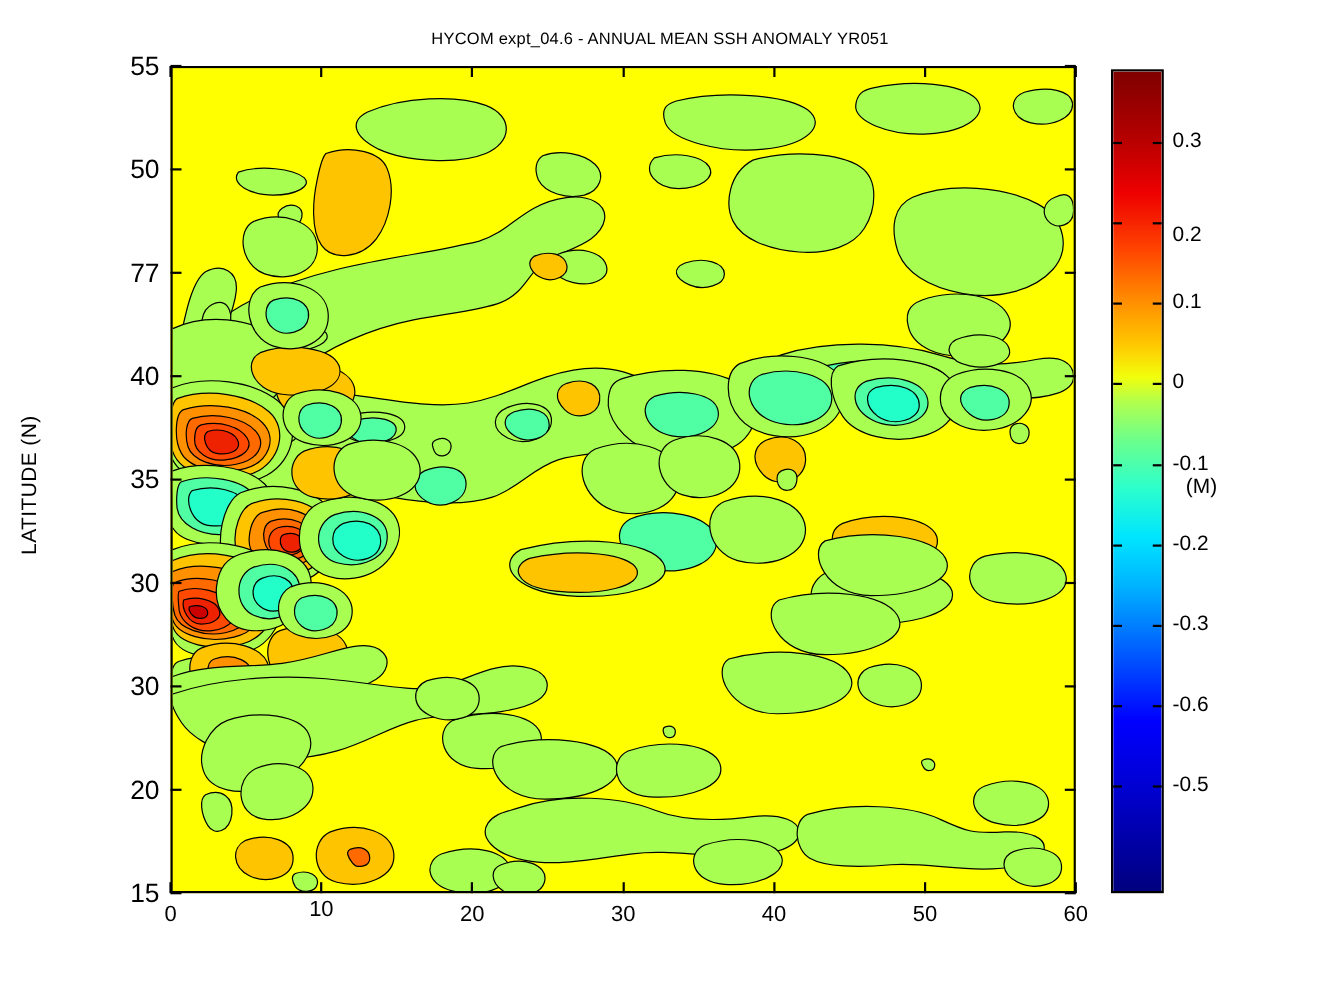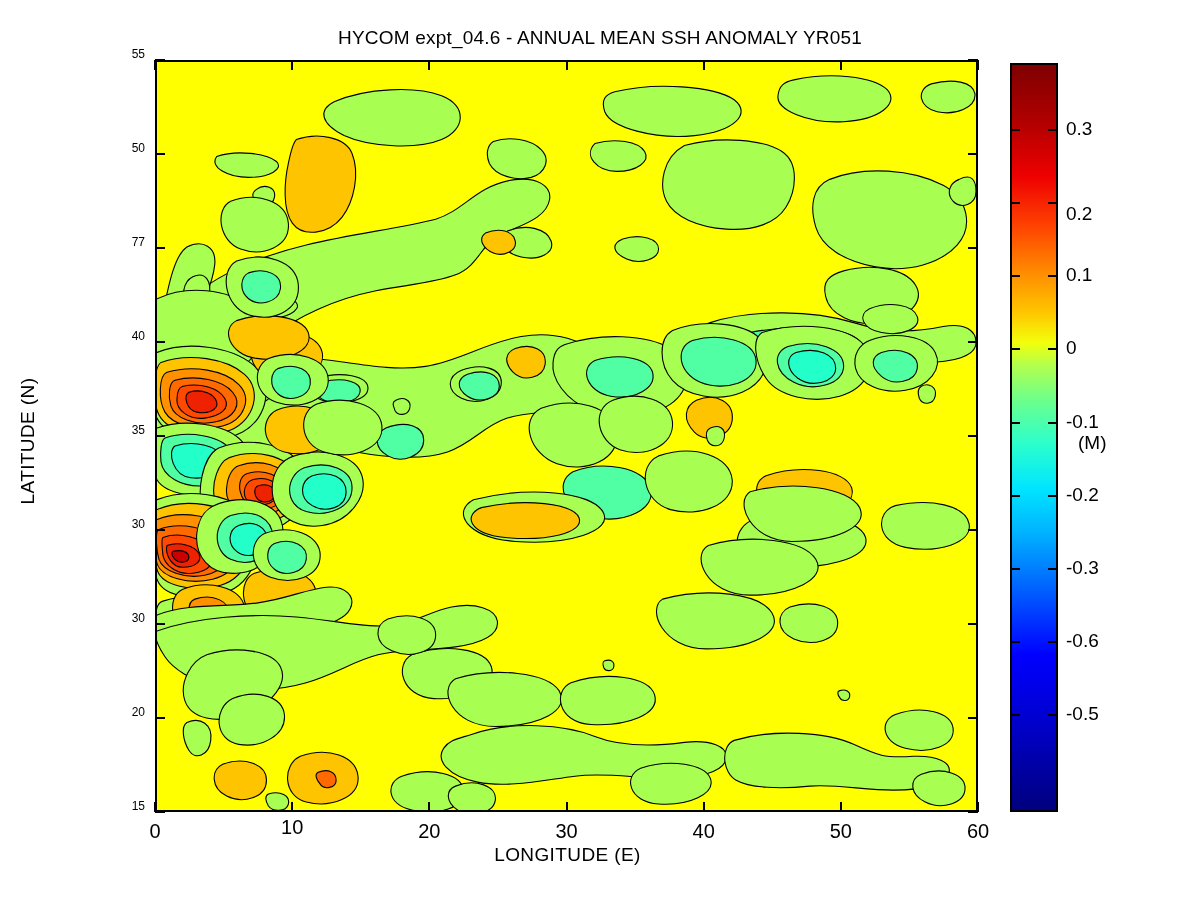--- a/index.html
+++ b/index.html
@@ -1,32 +1,32 @@
 <!DOCTYPE html>
 <html><head>
 <meta charset="utf-8">
 <style>
   html,body{margin:0;padding:0;background:#ffffff;}
   body{width:1200px;height:901px;overflow:hidden;
        font-family:"Liberation Sans","DejaVu Sans",sans-serif;color:#000;}
   #root{position:relative;width:1200px;height:901px;}
 
   .ttl{position:absolute;left:0;top:27px;width:1200px;text-align:center;
-       font-size:19px;letter-spacing:.2px;white-space:nowrap;}
+       font-size:15px;letter-spacing:.2px;white-space:nowrap;}
 
   
   #plotbox{position:absolute;left:155px;top:60px;width:823px;height:752px;
            border:2px solid #000;box-sizing:border-box;background:#ffff00;
            overflow:hidden;}
   #plotsvg{position:absolute;left:0;top:0;width:100%;height:100%;display:block;}
 
   
   .tick{position:absolute;background:#000;}
   .xlab{position:absolute;font-size:20px;text-align:center;width:60px;}
-  .ylab{position:absolute;font-size:12px;text-align:right;width:46px;}
+  .ylab{position:absolute;font-size:24px;text-align:right;width:46px;}
   .axtitle{position:absolute;font-size:19px;letter-spacing:.4px;}
   #xaxis-title{left:0;top:844px;width:1135px;text-align:center;}
   #yaxis-title{left:-92px;top:430px;width:240px;text-align:center;
                transform:rotate(-90deg);transform-origin:center;}
 
   
   #cbar{position:absolute;left:1010px;top:63px;width:48px;height:749px;
         border:2px solid #000;box-sizing:border-box;overflow:hidden;}
   #cbarfill{position:absolute;inset:0;}
   .cbtick{position:absolute;background:#000;height:2px;width:8px;}
@@ -200,21 +200,20 @@
         <path fill="#a8ff52" d="M768,326 C776,322 784,327 782,336 C780,345 769,345 766,338 C764,332 765,328 768,326 Z"></path>
 
       </g>
     </svg>
   </div>
 
   <div id="cbar">
     <div id="cbarfill" style="background: linear-gradient(rgb(127, 0, 0) 0%, rgb(180, 0, 0) 8%, rgb(238, 0, 0) 14.83%, rgb(255, 67, 0) 21.66%, rgb(255, 136, 0) 27.51%, rgb(255, 200, 0) 33.37%, rgb(242, 255, 12) 37.27%, rgb(180, 255, 75) 40.2%, rgb(107, 255, 141) 45.07%, rgb(43, 255, 205) 50.93%, rgb(0, 229, 255) 56.78%, rgb(0, 180, 255) 62.63%, rgb(0, 96, 255) 70.44%, rgb(0, 0, 255) 79.22%, rgb(0, 0, 212) 87.02%, rgb(0, 0, 127) 100%);"></div>
   </div>
 
-  <div id="xaxis-title" class="axtitle">LONGITUDE (E)</div>
   <div id="yaxis-title" class="axtitle">LATITUDE (N)</div>
 
 <div class="tick" style="left: 154px; top: 802px; width: 2px; height: 10px;"></div>
     <div class="tick" style="left: 154px; top: 60px; width: 2px; height: 10px;"></div>
     <div class="xlab" style="left: 125px; top: 820px;">0</div>
     <div class="tick" style="left: 291.167px; top: 802px; width: 2px; height: 10px;"></div>
     <div class="tick" style="left: 291.167px; top: 60px; width: 2px; height: 10px;"></div>
     <div class="xlab" style="left: 262.167px; top: 816px;">10</div>
     <div class="tick" style="left: 428.333px; top: 802px; width: 2px; height: 10px;"></div>
     <div class="tick" style="left: 428.333px; top: 60px; width: 2px; height: 10px;"></div>

